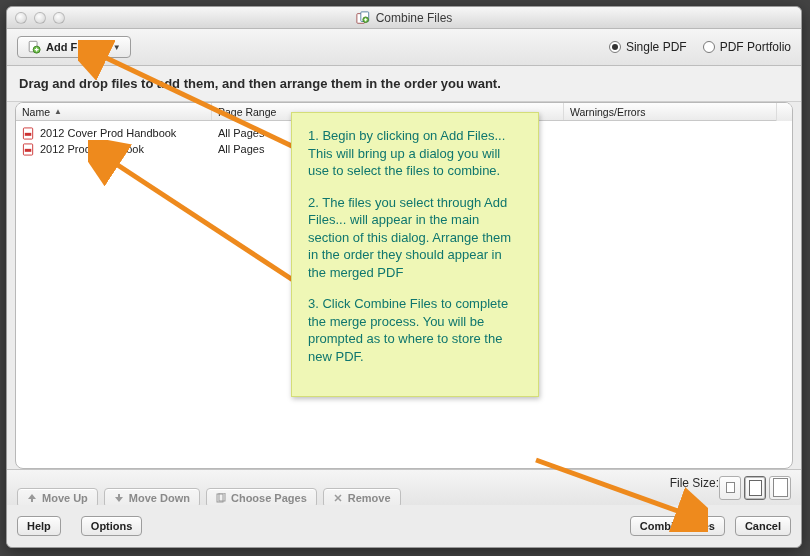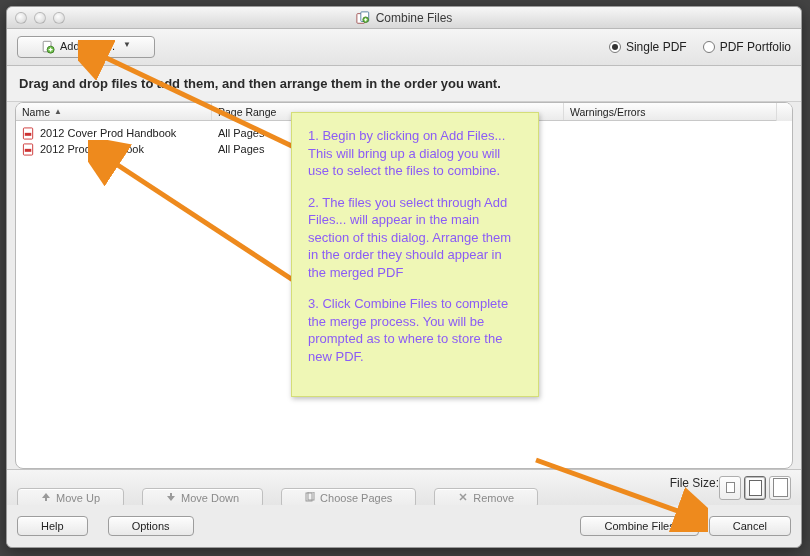--- a/index.html
+++ b/index.html
@@ -22,24 +22,25 @@
   .tl-btn { width: 12px; height: 12px; border-radius: 50%; border: 1px solid rgba(0,0,0,0.18); background: radial-gradient(circle at 40% 35%, #fdfdfd 0%, #e3e3e3 60%, #cfcfcf 100%); }
   .title-center { position: absolute; left: 0; right: 0; text-align: center; font-size: 12px; color: #3a3a3a; pointer-events: none; display: flex; justify-content: center; align-items: center; gap: 6px; }
   .title-icon { width: 14px; height: 14px; }
 
   .toolbar {
     height: 37px; display: flex; align-items: center; padding: 0 10px;
     background: linear-gradient(#f5f5f5, #e4e4e4); border-bottom: 1px solid #bdbdbd;
     justify-content: space-between;
   }
   .btn {
-    display: inline-flex; gap: 5px;
+    display: inline-flex; align-items: center; gap: 5px;
     background: linear-gradient(#fdfdfd,#e9e9e9); border: 1px solid #9d9d9d; border-radius: 4px;
-    padding: 3px 23px; font-size: 11px; color: #222; cursor: default;
+    padding: 3px 9px; font-size: 11px; color: #222; cursor: default;
     box-shadow: inset 0 1px 0 #fff;
+    font-weight: bold;
   }
   .btn.disabled { color: #8a8a8a; border-color: #bfbfbf; background: linear-gradient(#f6f6f6,#ececec); }
   .dropdown-caret { font-size: 8px; color: #444; margin-left: 3px; }
 
   .pdf-options { display: flex; gap: 16px; align-items: center; font-size: 12px; color: #222; }
   .radio { display: inline-flex; align-items: center; gap: 5px; }
   .radio-dot { width: 12px; height: 12px; border-radius: 50%; border: 1px solid #7a7a7a; background: #fff; display: inline-flex; align-items: center; justify-content: center; }
   .radio-dot.checked::after { content:""; width: 6px; height: 6px; border-radius: 50%; background: #333; }
 
   .instruction-bar {
@@ -55,21 +56,21 @@
   .rows { }
   .row { display: flex; height: 16px; font-size: 11px; color: #222; }
   .cell { padding: 12px 6px; display: flex; align-items: center; gap: 5px; }
   .pdf-ico { width: 13px; height: 13px; }
 
   .lower-toolbar {
     height: 36px; display: flex; align-items: center; gap: 6px; padding: 0 10px;
     background: linear-gradient(#f5f5f5,#e5e5e5); border-top: 1px solid #c4c4c4;
     justify-content: space-between;
   }
-  .lower-left { display: flex; gap: 18px; margin-top: 21px; }
+  .lower-left { display: flex; gap: 6px; margin-top: 21px; }
   .lower-right { display: flex; color: #2a2a2a; font-size: 12px;}
   .fs-icons { display: flex; gap: 3px; }
   .fs-box { width: 22px; height: 24px; border: 1px solid #aeaeae; border-radius: 3px; background: linear-gradient(#fdfdfd,#efefef); display:flex; align-items:center; justify-content:center; }
   .fs-box.sel { border-color: #6a6a6a; box-shadow: inset 0 0 0 1px #bbb; }
 
   .bottom-bar {
     height: 42px; display: flex; align-items: center; padding: 0 10px;
     justify-content: space-between;
     background: #ececec; border-radius: 0 0 6px 6px;
   }
@@ -77,21 +78,21 @@
   .bottom-right { display:flex; gap: 10px; }
 
   
   .callout {
     position: absolute;
     width: 248px;
     left: 291px; top: 112px;
     background: #eff7b6;
     border: 1px solid #d4de78;
     padding: 14px 16px 18px;
-    font-size: 13px; line-height: 1.35; color: #8b5cf6;
+    font-size: 13px; line-height: 1.35; color: #0f766e;
     box-shadow: 1px 2px 5px rgba(0,0,0,0.25);
     z-index: 50;
   }
   .callout p { margin-bottom: 14px; }
   .callout p:last-child { margin-bottom: 12px; }
 
   svg.arrow { position: absolute; z-index: 49; pointer-events: none; }
 
   .addfiles-icon { width: 14px; height: 14px; }
   .arrow-ico { width:10px; height:10px; }

